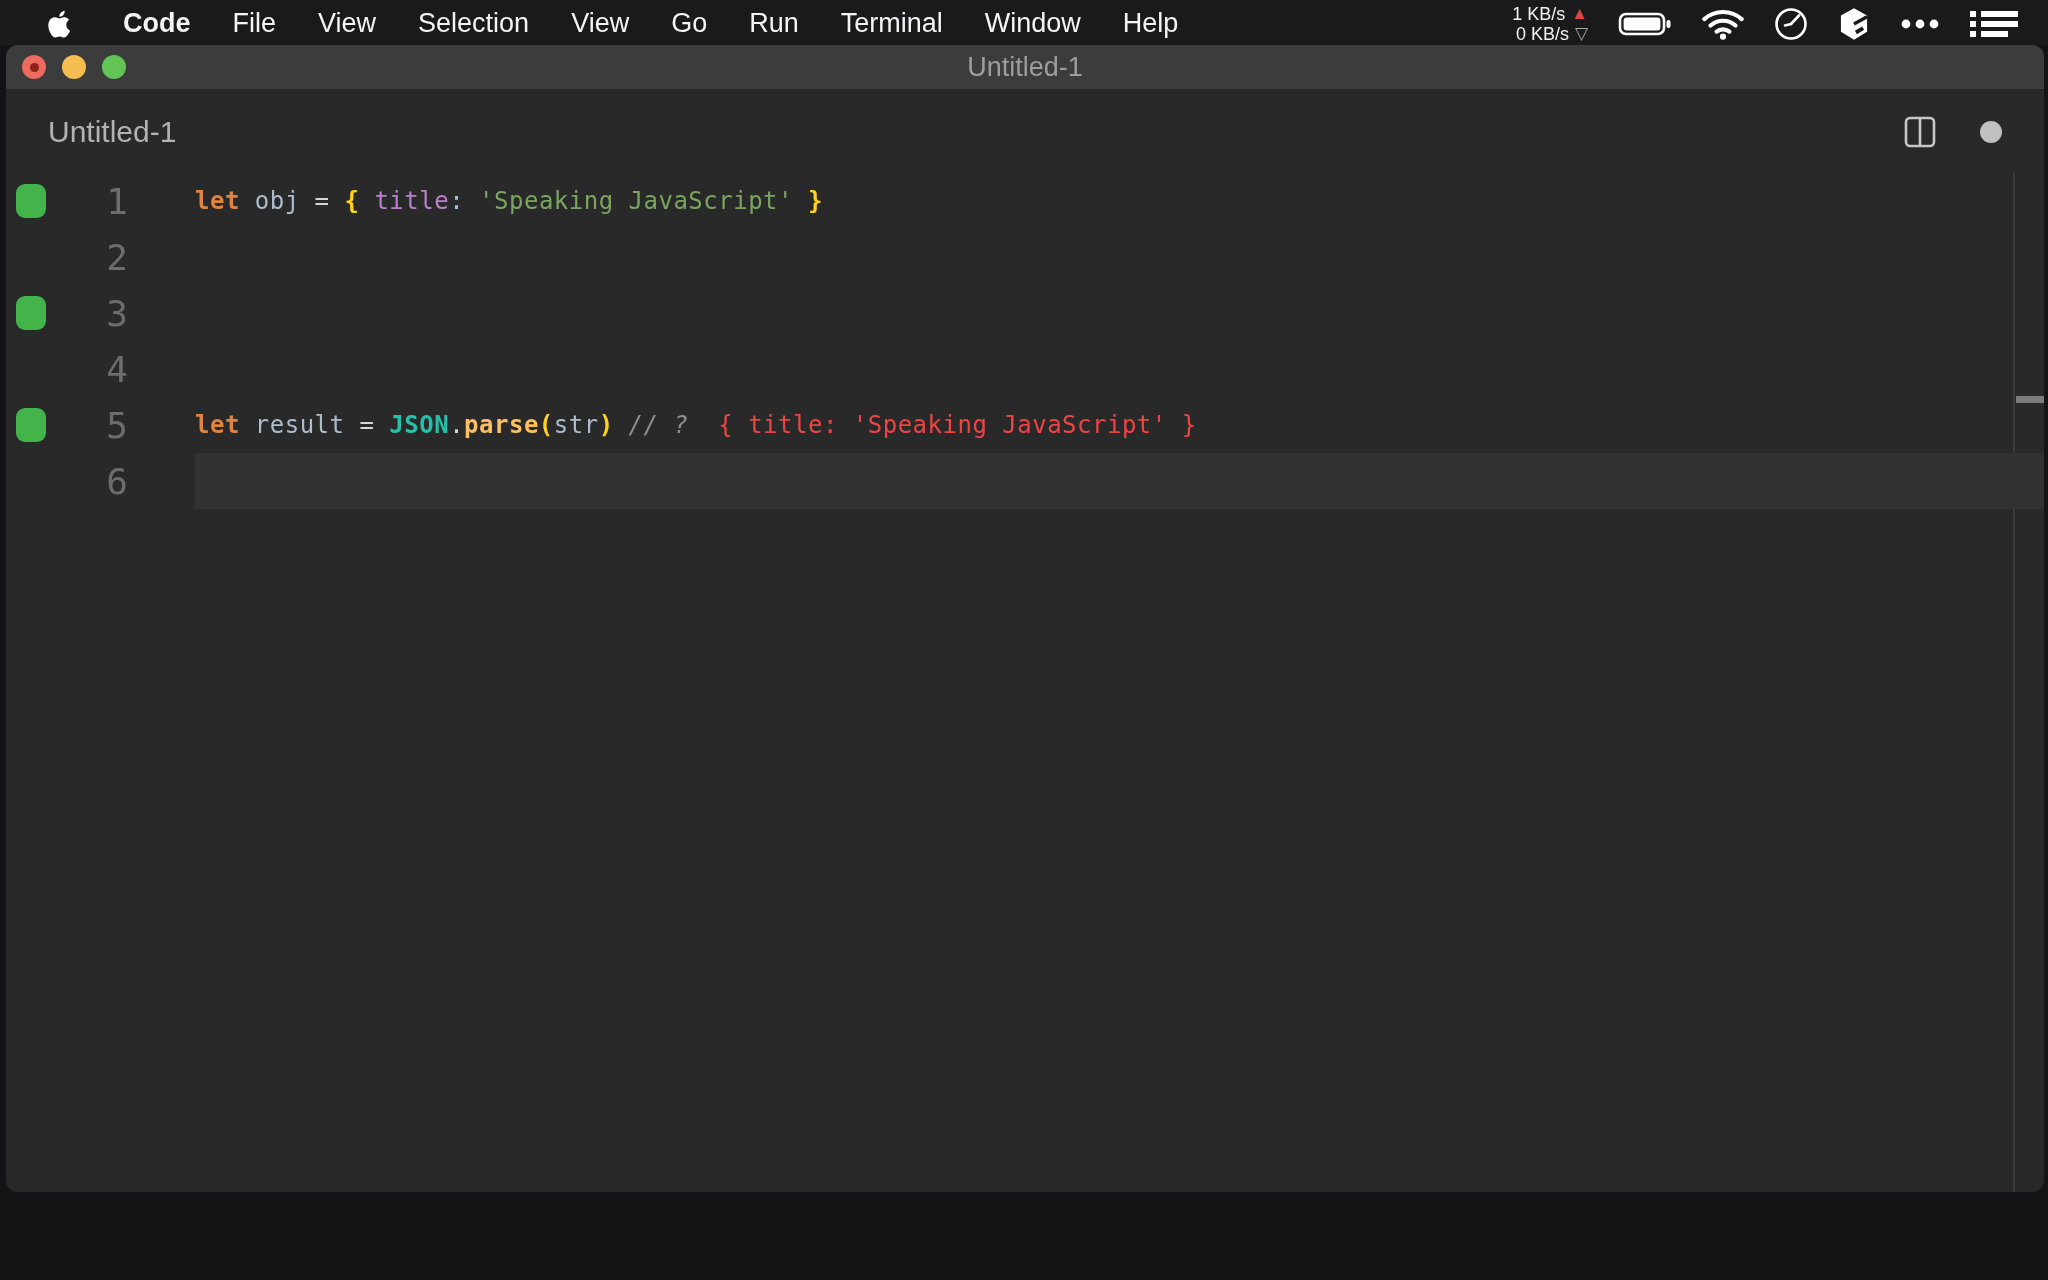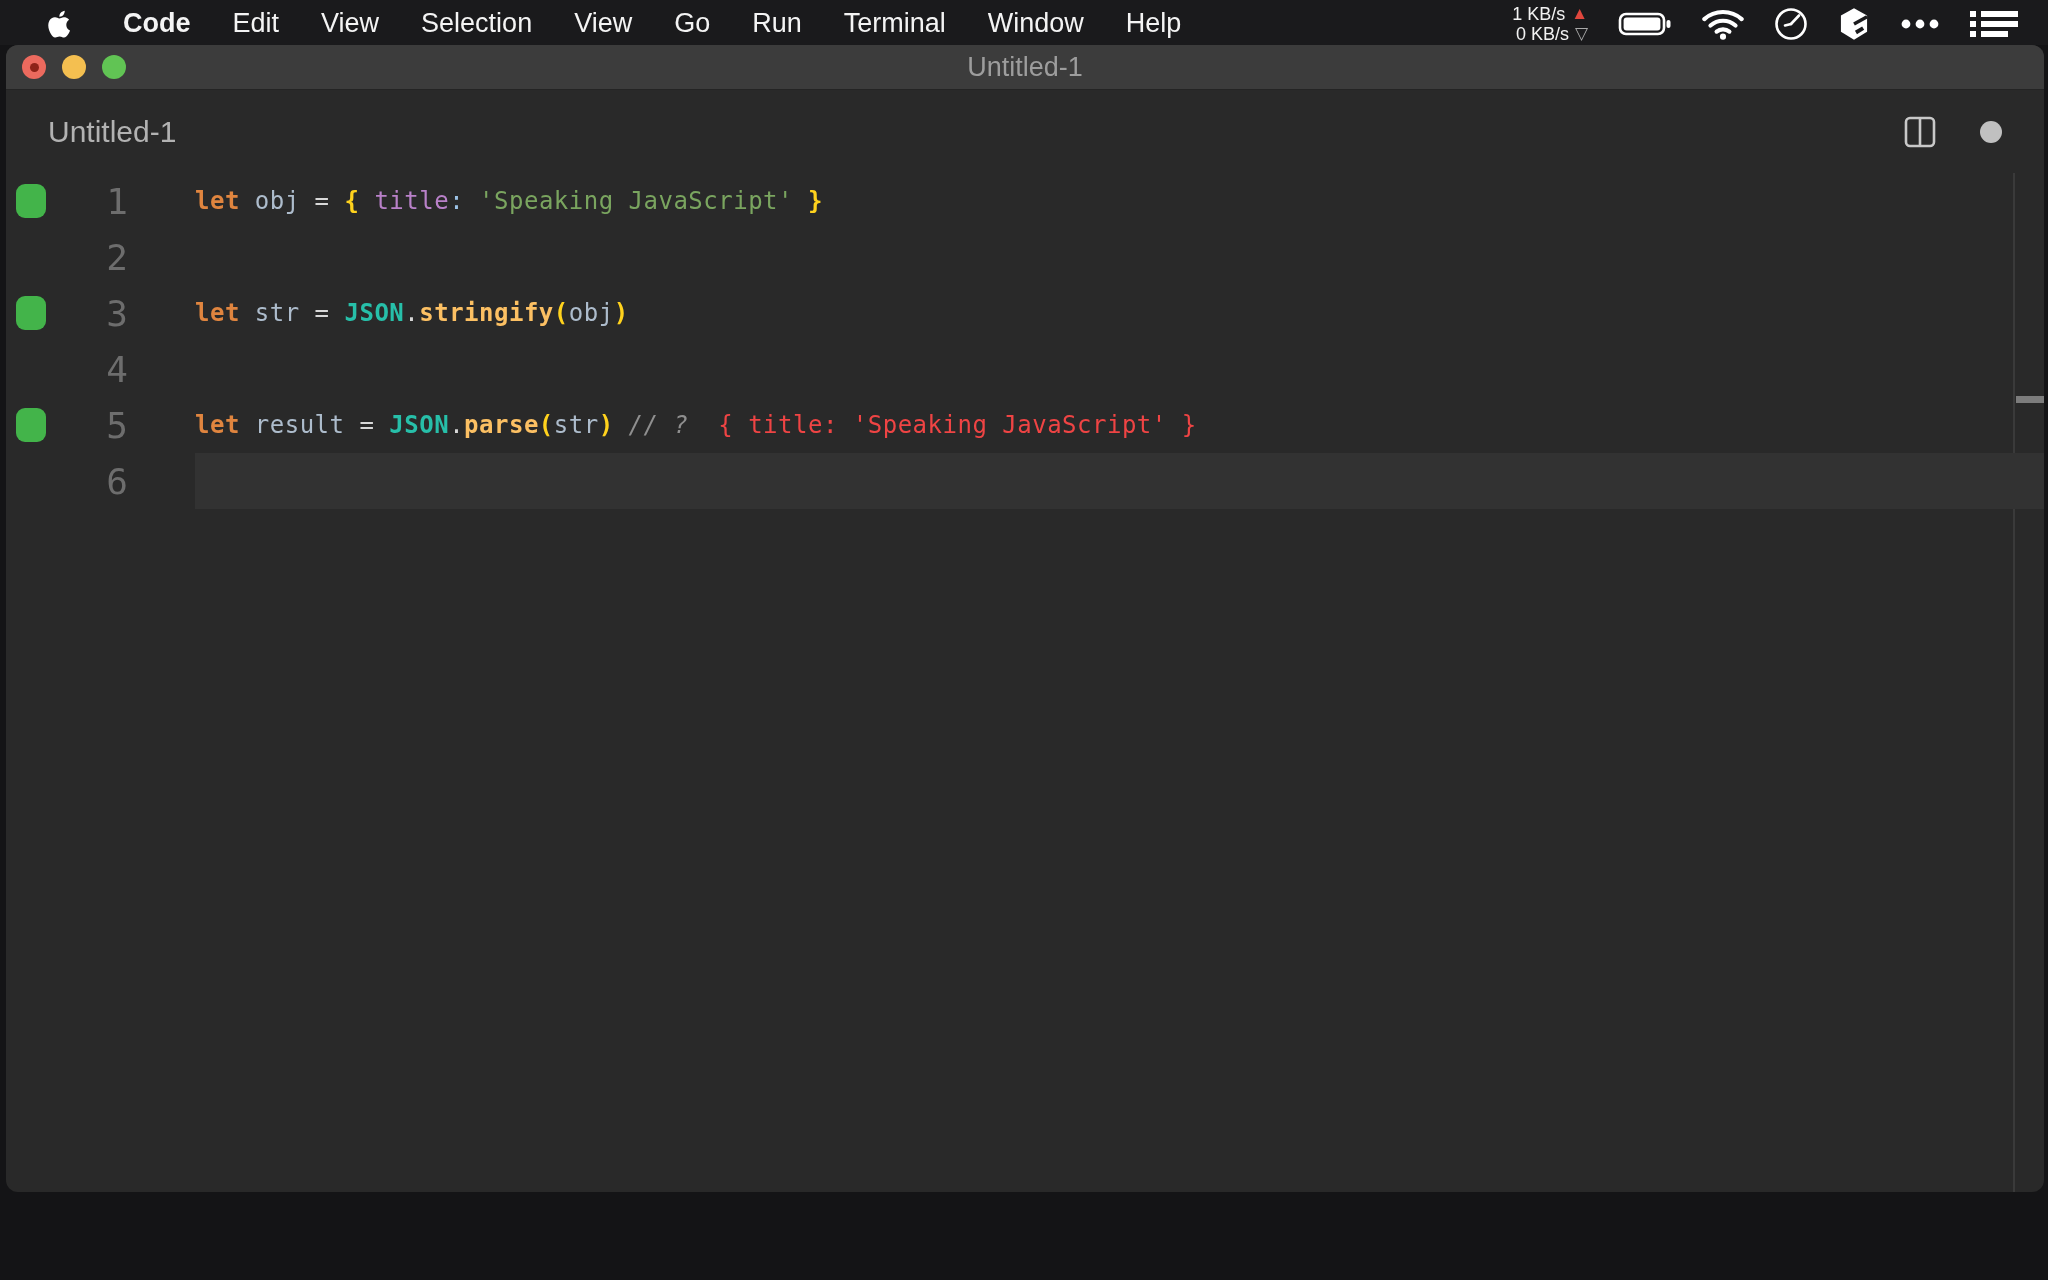--- a/index.html
+++ b/index.html
@@ -74,21 +74,21 @@
   <span class="apple">
     <span>
       <svg width="26" height="30" viewBox="0 0 22 26" fill="#ffffff">
         <path d="M15.6 13.9c0-3 2.4-4.4 2.5-4.5-1.4-2-3.5-2.3-4.2-2.3-1.8-.2-3.5 1.1-4.4 1.1-.9 0-2.3-1.1-3.8-1-2 0-3.8 1.1-4.8 2.9-2 3.6-.5 8.8 1.5 11.7 1 1.4 2.1 3 3.6 2.9 1.5-.1 2-.9 3.8-.9s2.3.9 3.8.9 2.6-1.4 3.6-2.8c1.1-1.6 1.6-3.2 1.6-3.3-.1 0-3.2-1.3-3.2-4.7z"></path>
         <path d="M13 5.2c.8-1 1.3-2.3 1.2-3.7-1.1.1-2.6.8-3.4 1.7-.7.8-1.4 2.2-1.2 3.5 1.3.1 2.6-.6 3.4-1.5z"></path>
       </svg>
     </span>
   </span>
   <div class="mb-items" id="mb-items">
       <span class="mb-item bold">Code</span>
-      <span class="mb-item">Edit</span>
+      <span class="mb-item">File</span>
       <span class="mb-item">View</span>
       <span class="mb-item">Selection</span>
       <span class="mb-item">View</span>
       <span class="mb-item">Go</span>
       <span class="mb-item">Run</span>
       <span class="mb-item">Terminal</span>
       <span class="mb-item">Window</span>
       <span class="mb-item">Help</span>
     </div>
   <div class="mb-right">
@@ -186,21 +186,20 @@
       <div class="row">
         <span class="mcell"></span>
         <span class="lnum">2</span>
         <span class="codeln"></span>
       </div>
       <div class="row">
         <span class="mcell">
           <span class="gmark"></span>
         </span>
         <span class="lnum">3</span>
-        <span class="codeln"><span class="kw">let</span><span class="id"> str </span><span class="op">= </span><span class="cls">JSON</span><span class="op">.</span><span class="fn">stringify</span><span class="br">(</span><span class="id">obj</span><span class="br">)</span></span>
       </div>
       <div class="row">
         <span class="mcell"></span>
         <span class="lnum">4</span>
         <span class="codeln"></span>
       </div>
       <div class="row">
         <span class="mcell">
           <span class="gmark"></span>
         </span>

